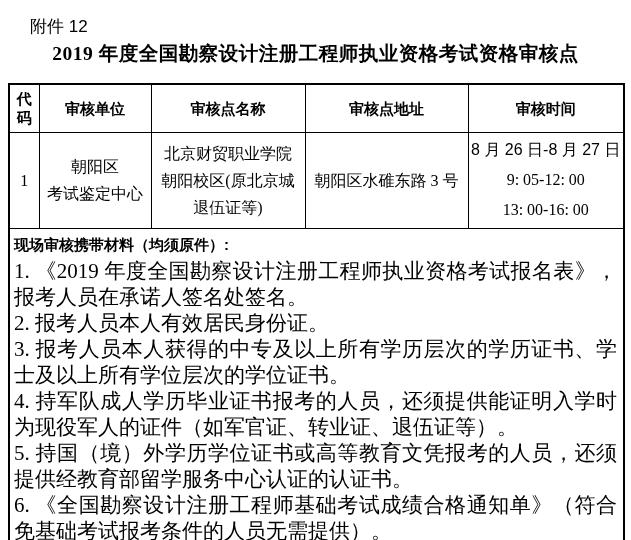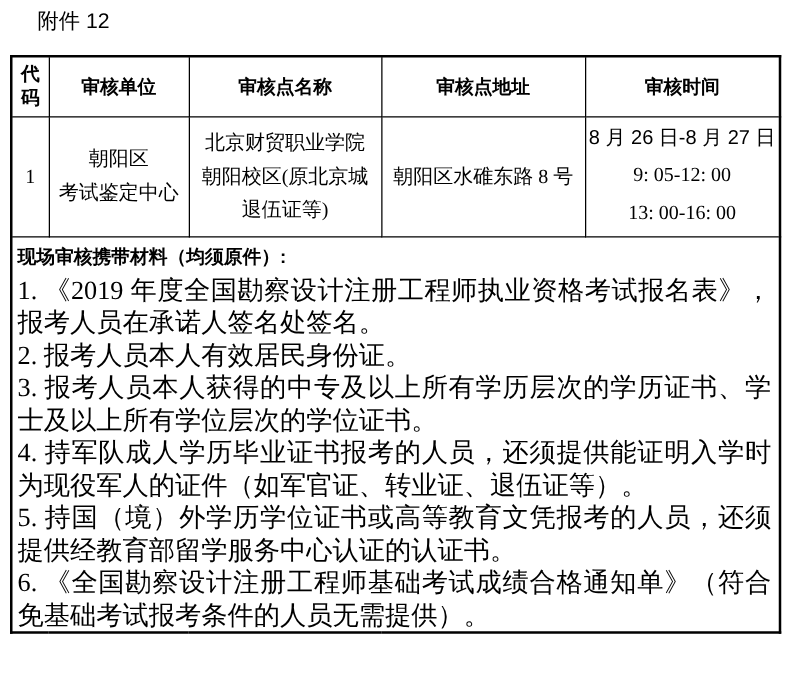--- a/index.html
+++ b/index.html
@@ -5,21 +5,21 @@
   * { box-sizing: border-box; }
   html, body {
     margin: 0; padding: 0;
     width: 631px; height: 540px;
     background: #ffffff;
     color: #000000;
     font-family: "Liberation Serif", "DejaVu Serif", serif;
     overflow: hidden;
   }
   .attachment {
-    margin: 6px 0 0 30px;
+    margin: 16px 0 0 30px;
     font-family: "Liberation Sans", "DejaVu Sans", sans-serif;
     font-size: 17px;
     line-height: 22px;
   }
   .title {
     margin: 3px 10px 0;
     text-align: center;
     font-size: 19.5px;
     line-height: 26px;
     font-weight: bold;
@@ -73,20 +73,21 @@
     text-justify: inter-character;
   }
 </style>
 </head>
 <body>
 
 <div>
 
   <div class="attachment">附件 12</div>
 
+  <div class="title">2019 年度全国勘察设计注册工程师执业资格考试资格审核点</div>
 
   <table class="review-table">
     <colgroup>
       <col style="width:30px">
       <col style="width:112px">
       <col style="width:154px">
       <col style="width:163px">
       <col style="width:156px">
     </colgroup>
     <thead>
@@ -106,21 +107,21 @@
         <td class="data-cell">
           <span class="cell-line">朝阳区</span>
           <span class="cell-line">考试鉴定中心</span>
         </td>
         <td class="data-cell">
           <span class="cell-line">北京财贸职业学院</span>
           <span class="cell-line">朝阳校区(原北京城</span>
           <span class="cell-line">退伍证等)</span>
         </td>
         <td class="data-cell">
-          <span class="cell-line">朝阳区水碓东路 8 号</span>
+          <span class="cell-line">朝阳区水碓东路 3 号</span>
         </td>
         <td class="data-cell">
           <span class="time-line date">8 月 26 日-8 月 27 日</span>
           <span class="time-line">9: 05-12: 00</span>
           <span class="time-line">13: 00-16: 00</span>
         </td>
       </tr>
       <tr>
         <td class="notes-cell" colspan="5">
           <p class="notes-heading">现场审核携带材料（均须原件）:</p>

